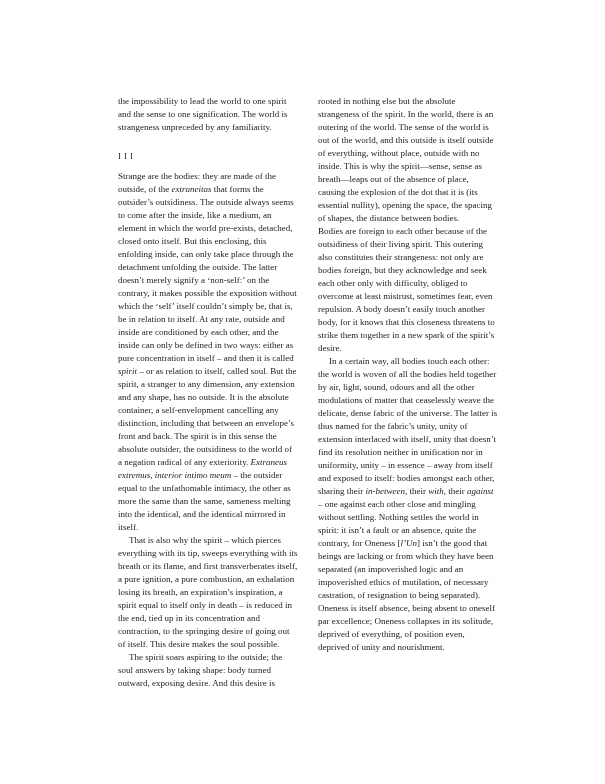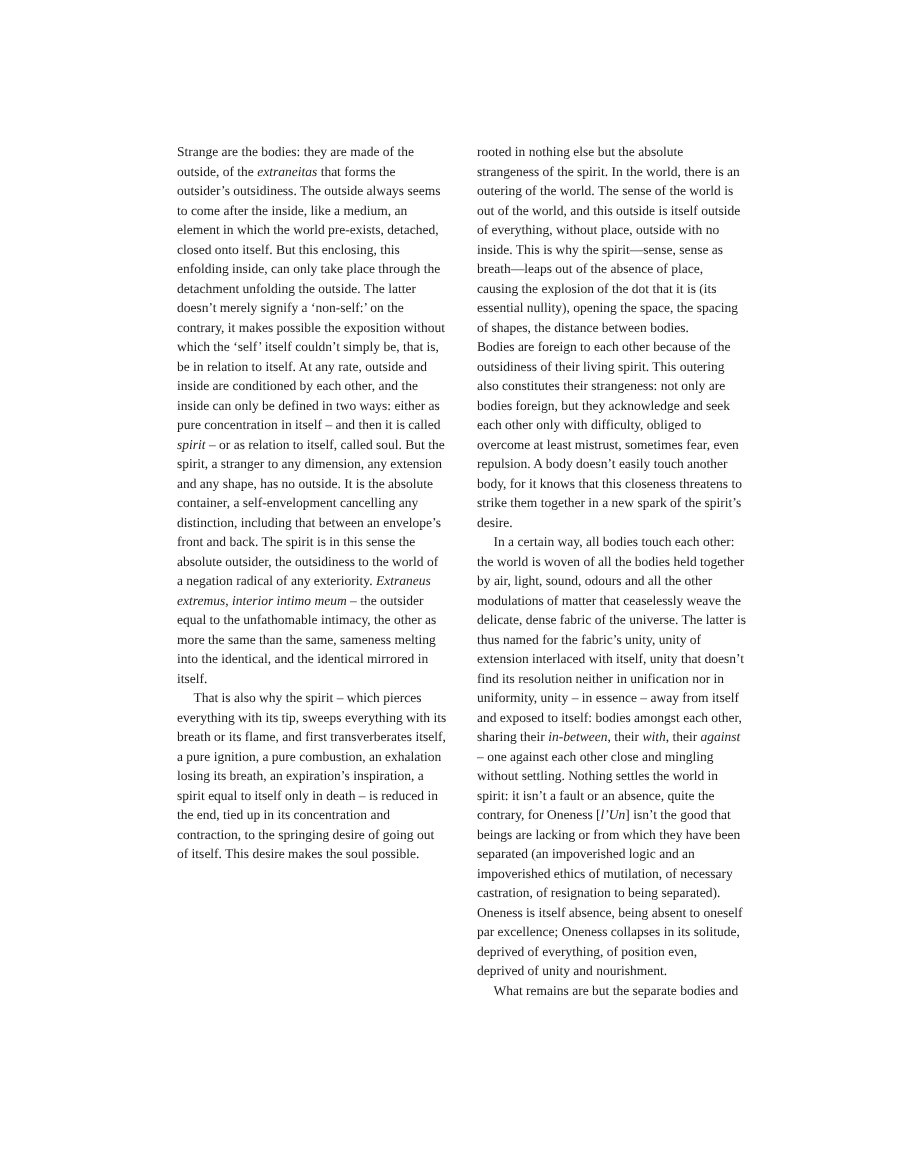--- a/index.html
+++ b/index.html
@@ -40,22 +40,24 @@
     letter-spacing: 3.2px;
     color: #1c1c1c;
   }
   em { }
 </style>
 </head>
 <body>
 
 <div class="page">
   <div class="column column-left">
+      <p class="para">the impossibility to lead the world to one spirit and the sense to one signification. The world is strangeness unpreceded by any familiarity.</p>
+      <p class="heading">III</p>
       <p class="para">Strange are the bodies: they are made of the outside, of the <em>extraneitas</em> that forms the outsider’s outsidiness. The outside always seems to come after the inside, like a medium, an element in which the world pre-exists, detached, closed onto itself. But this enclosing, this enfolding inside, can only take place through the detachment unfolding the outside. The latter doesn’t merely signify a ‘non-self:’ on the contrary, it makes possible the exposition without which the ‘self’ itself couldn’t simply be, that is, be in relation to itself. At any rate, outside and inside are conditioned by each other, and the inside can only be defined in two ways: either as pure concentration in itself – and then it is called <em>spirit</em> – or as relation to itself, called soul. But the spirit, a stranger to any dimension, any extension and any shape, has no outside. It is the absolute container, a self-envelopment cancelling any distinction, including that between an envelope’s front and back. The spirit is in this sense the absolute outsider, the outsidiness to the world of a negation radical of any exteriority. <em>Extraneus extremus, interior intimo meum</em> – the outsider equal to the unfathomable intimacy, the other as more the same than the same, sameness melting into the identical, and the identical mirrored in itself.</p>
       <p class="para indent">That is also why the spirit – which pierces everything with its tip, sweeps everything with its breath or its flame, and first transverberates itself, a pure ignition, a pure combustion, an exhalation losing its breath, an expiration’s inspiration, a spirit equal to itself only in death – is reduced in the end, tied up in its concentration and contraction, to the springing desire of going out of itself. This desire makes the soul possible.</p>
+      <p class="para indent">The spirit soars aspiring to the outside; the soul answers by taking shape: body turned outward, exposing desire. And this desire is</p>
     </div>
   <div class="column column-right">
       <p class="para">rooted in nothing else but the absolute strangeness of the spirit. In the world, there is an outering of the world. The sense of the world is out of the world, and this outside is itself outside of everything, without place, outside with no inside. This is why the spirit—sense, sense as breath—leaps out of the absence of place, causing the explosion of the dot that it is (its essential nullity), opening the space, the spacing of shapes, the distance between bodies.</p>
       <p class="para">Bodies are foreign to each other because of the outsidiness of their living spirit. This outering also constitutes their strangeness: not only are bodies foreign, but they acknowledge and seek each other only with difficulty, obliged to overcome at least mistrust, sometimes fear, even repulsion. A body doesn’t easily touch another body, for it knows that this closeness threatens to strike them together in a new spark of the spirit’s desire.</p>
       <p class="para indent">In a certain way, all bodies touch each other: the world is woven of all the bodies held together by air, light, sound, odours and all the other modulations of matter that ceaselessly weave the delicate, dense fabric of the universe. The latter is thus named for the fabric’s unity, unity of extension interlaced with itself, unity that doesn’t find its resolution neither in unification nor in uniformity, unity – in essence – away from itself and exposed to itself: bodies amongst each other, sharing their <em>in-between</em>, their <em>with</em>, their <em>against</em> – one against each other close and mingling without settling. Nothing settles the world in spirit: it isn’t a fault or an absence, quite the contrary, for Oneness [<em>l’Un</em>] isn’t the good that beings are lacking or from which they have been separated (an impoverished logic and an impoverished ethics of mutilation, of necessary castration, of resignation to being separated). Oneness is itself absence, being absent to oneself par excellence; Oneness collapses in its solitude, deprived of everything, of position even, deprived of unity and nourishment.</p>
-      <p class="para indent">What remains are but the separate bodies and</p>
     </div>
 </div>
 
 </body></html>

